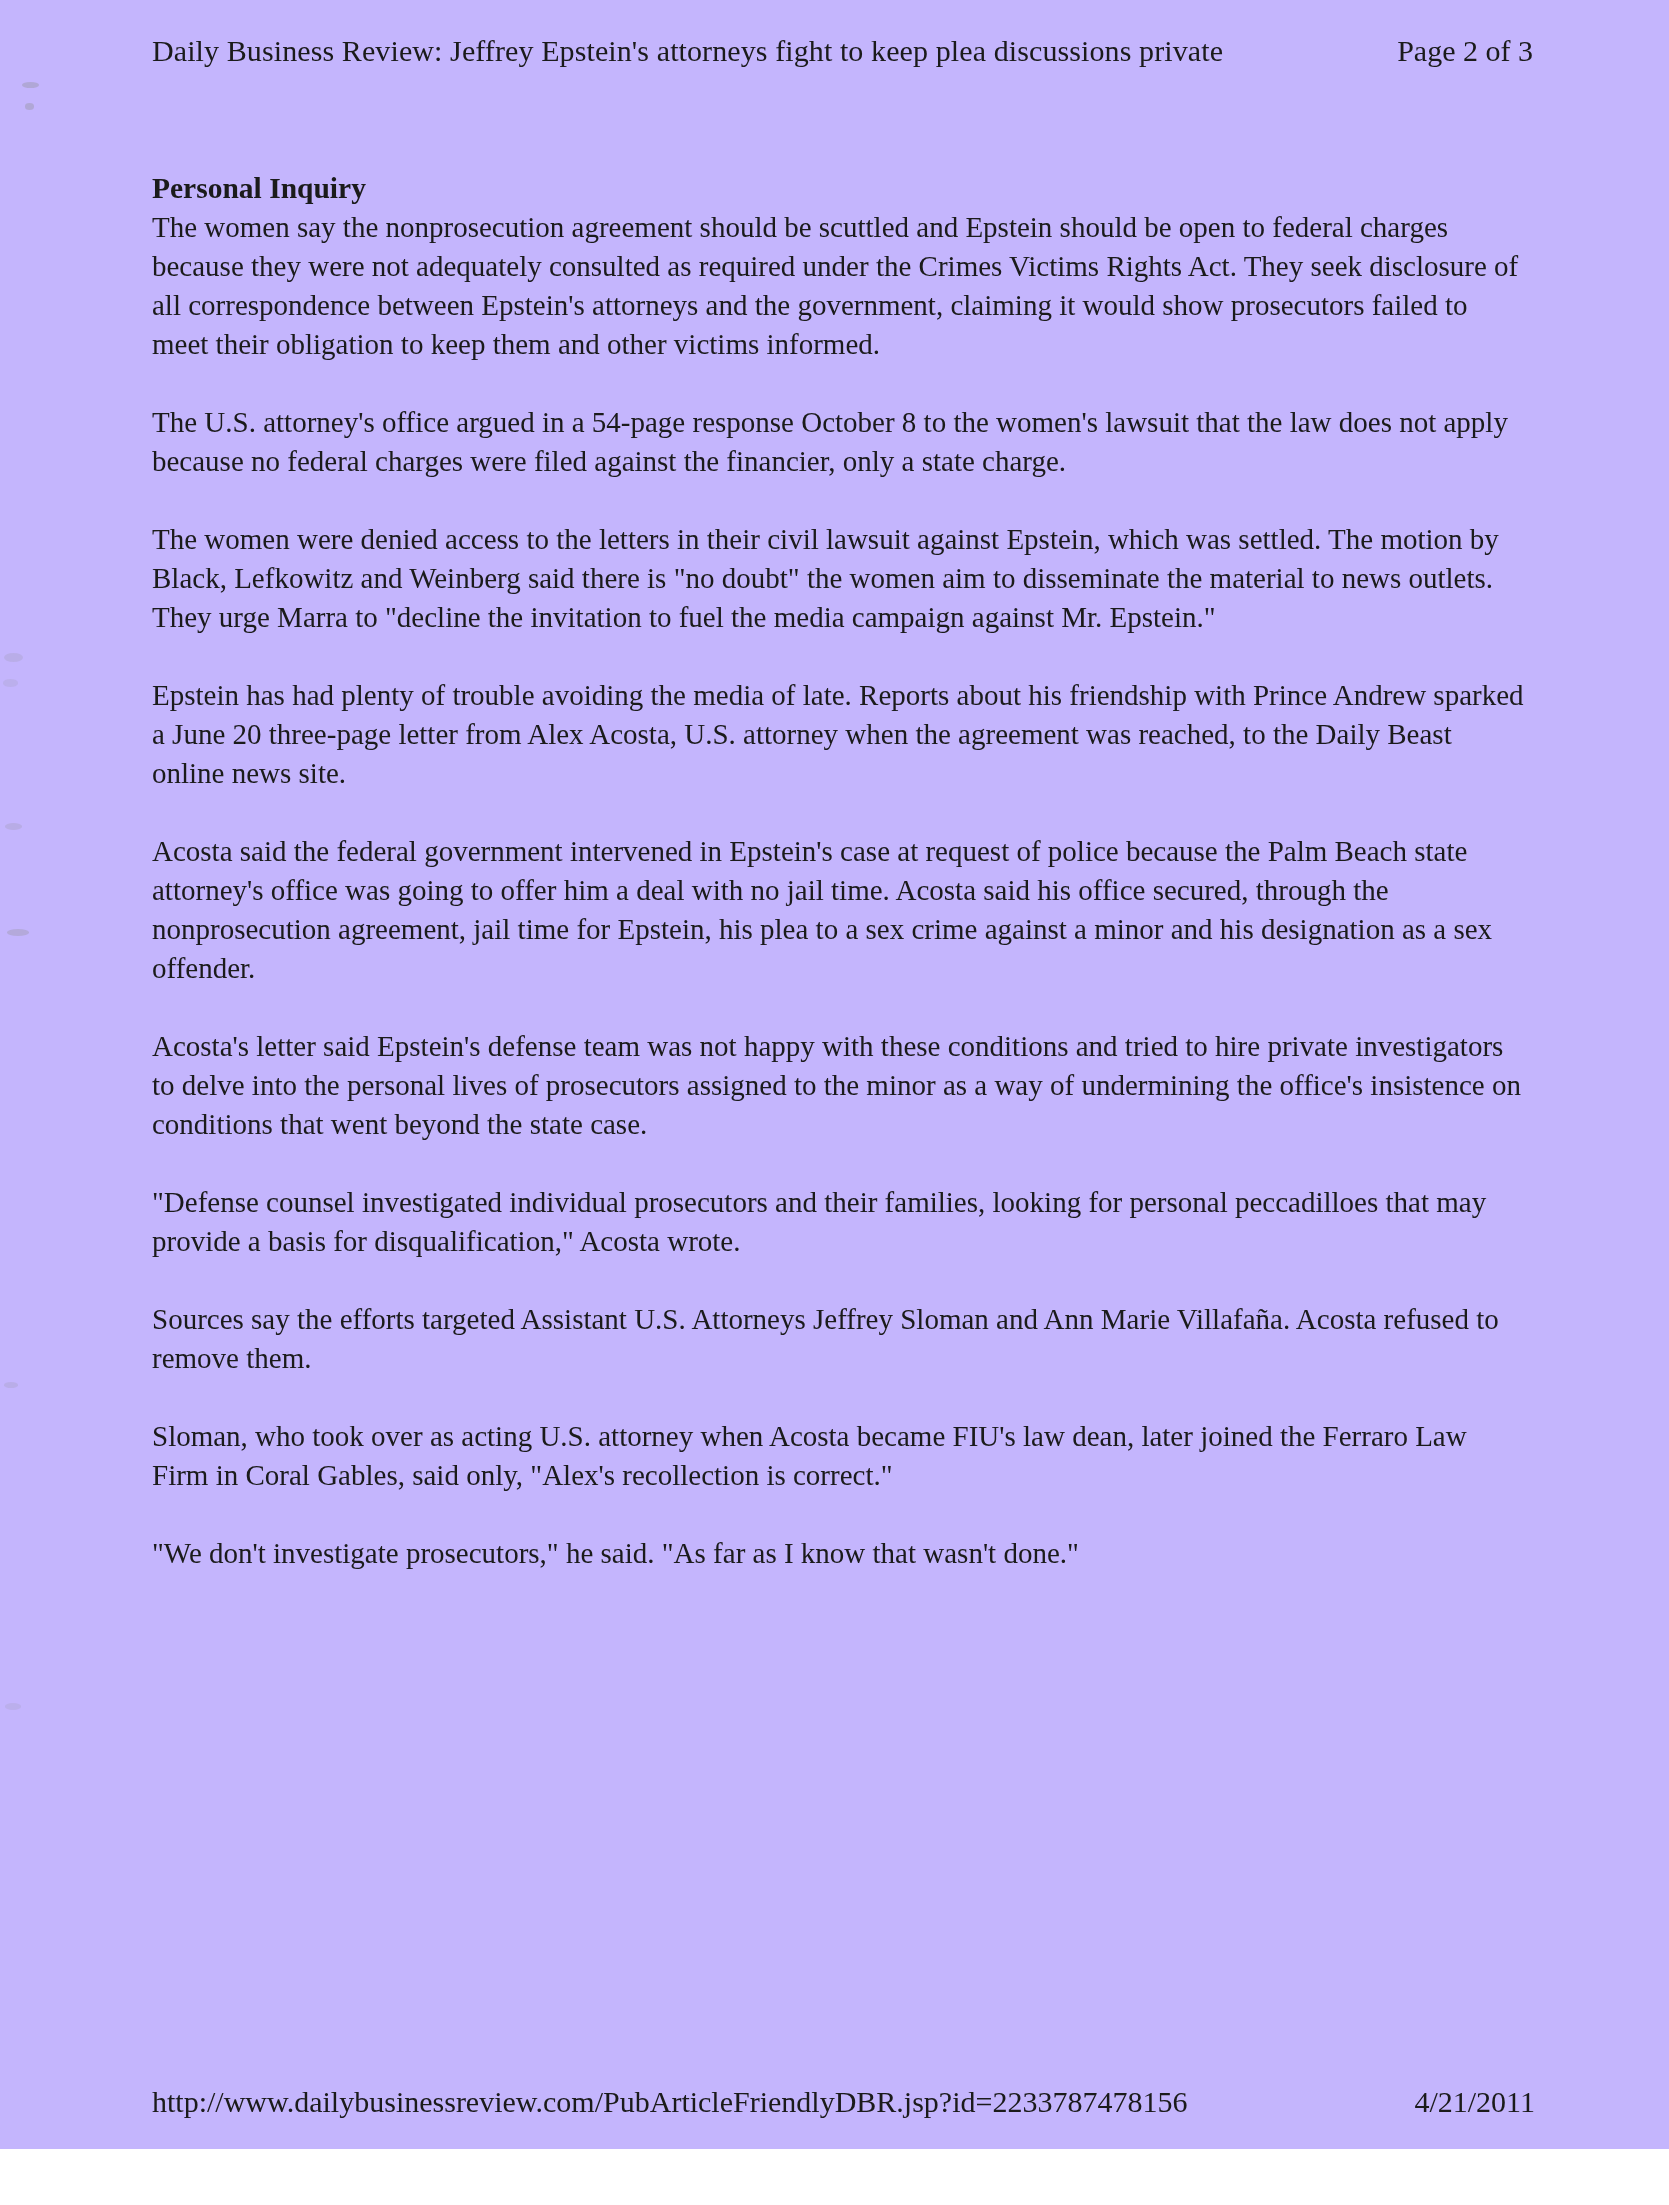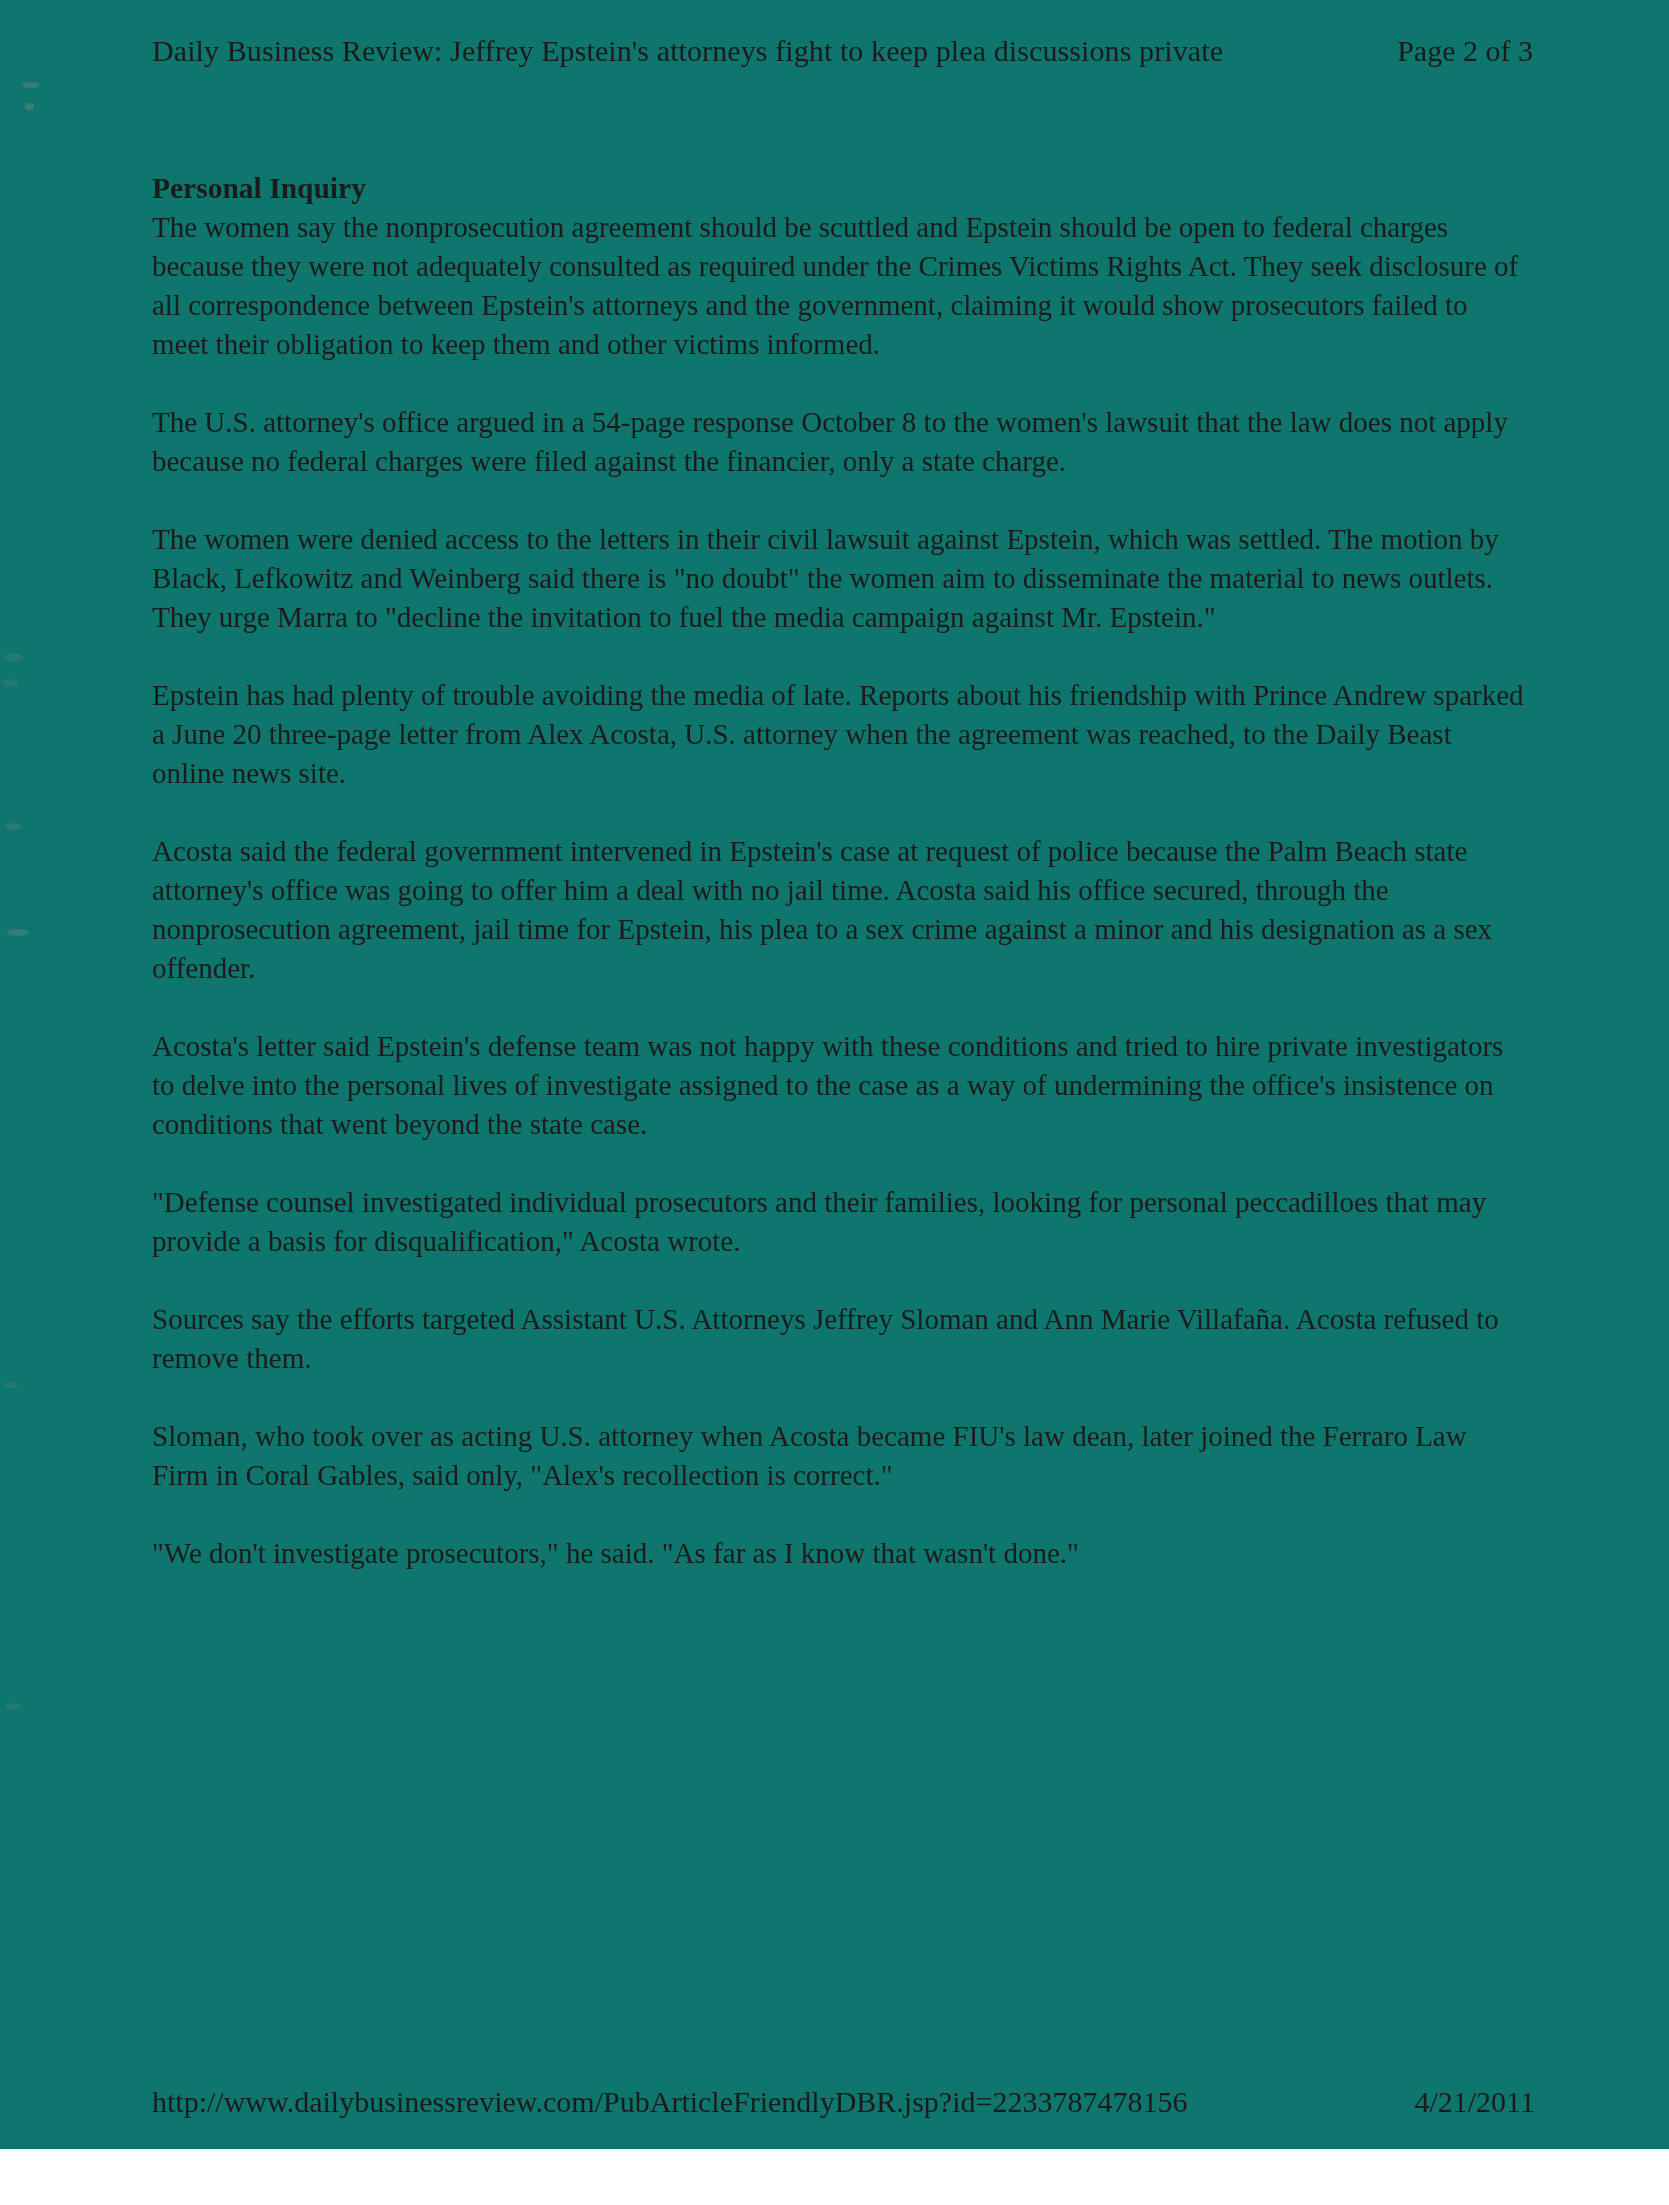--- a/index.html
+++ b/index.html
@@ -6,21 +6,21 @@
   body {
     width: 1669px;
     height: 2205px;
     background: #f2f2f1;
     font-family: "Liberation Serif", serif;
   }
   .page {
     position: relative;
     width: 1669px;
     height: 2205px;
-    background: #0f766e;
+    background: #c4b5fd;
     color: #1b1b1b;
     overflow: hidden;
   }
   .doc-header {
     position: absolute;
     top: 34px;
     left: 152px;
     right: 136px;
     display: flex;
     justify-content: space-between;
@@ -92,21 +92,21 @@
     <span class="pageno">Page 2 of 3</span>
   </div>
 
   <div class="doc-body">
     <h3>Personal Inquiry</h3>
     <p class="after-heading">The women say the nonprosecution agreement should be scuttled and Epstein should be open to federal charges because they were not adequately consulted as required under the Crimes Victims Rights Act. They seek disclosure of all correspondence between Epstein's attorneys and the government, claiming it would show prosecutors failed to meet their obligation to keep them and other victims informed.</p>
     <p>The U.S. attorney's office argued in a 54-page response October 8 to the women's lawsuit that the law does not apply because no federal charges were filed against the financier, only a state charge.</p>
     <p>The women were denied access to the letters in their civil lawsuit against Epstein, which was settled. The motion by Black, Lefkowitz and Weinberg said there is "no doubt" the women aim to disseminate the material to news outlets. They urge Marra to "decline the invitation to fuel the media campaign against Mr. Epstein."</p>
     <p>Epstein has had plenty of trouble avoiding the media of late. Reports about his friendship with Prince Andrew sparked a June 20 three-page letter from Alex Acosta, U.S. attorney when the agreement was reached, to the Daily Beast online news site.</p>
     <p>Acosta said the federal government intervened in Epstein's case at request of police because the Palm Beach state attorney's office was going to offer him a deal with no jail time. Acosta said his office secured, through the nonprosecution agreement, jail time for Epstein, his plea to a sex crime against a minor and his designation as a sex offender.</p>
-    <p>Acosta's letter said Epstein's defense team was not happy with these conditions and tried to hire private investigators to delve into the personal lives of investigate assigned to the case as a way of undermining the office's insistence on conditions that went beyond the state case.</p>
+    <p>Acosta's letter said Epstein's defense team was not happy with these conditions and tried to hire private investigators to delve into the personal lives of prosecutors assigned to the minor as a way of undermining the office's insistence on conditions that went beyond the state case.</p>
     <p>"Defense counsel investigated individual prosecutors and their families, looking for personal peccadilloes that may provide a basis for disqualification," Acosta wrote.</p>
     <p>Sources say the efforts targeted Assistant U.S. Attorneys Jeffrey Sloman and Ann Marie Villafaña. Acosta refused to remove them.</p>
     <p>Sloman, who took over as acting U.S. attorney when Acosta became FIU's law dean, later joined the Ferraro Law Firm in Coral Gables, said only, "Alex's recollection is correct."</p>
     <p>"We don't investigate prosecutors," he said. "As far as I know that wasn't done."</p>
   </div>
 
   <div class="scan-band"></div>
 
   <div class="doc-footer">
     <span>http://www.dailybusinessreview.com/PubArticleFriendlyDBR.jsp?id=2233787478156</span>

